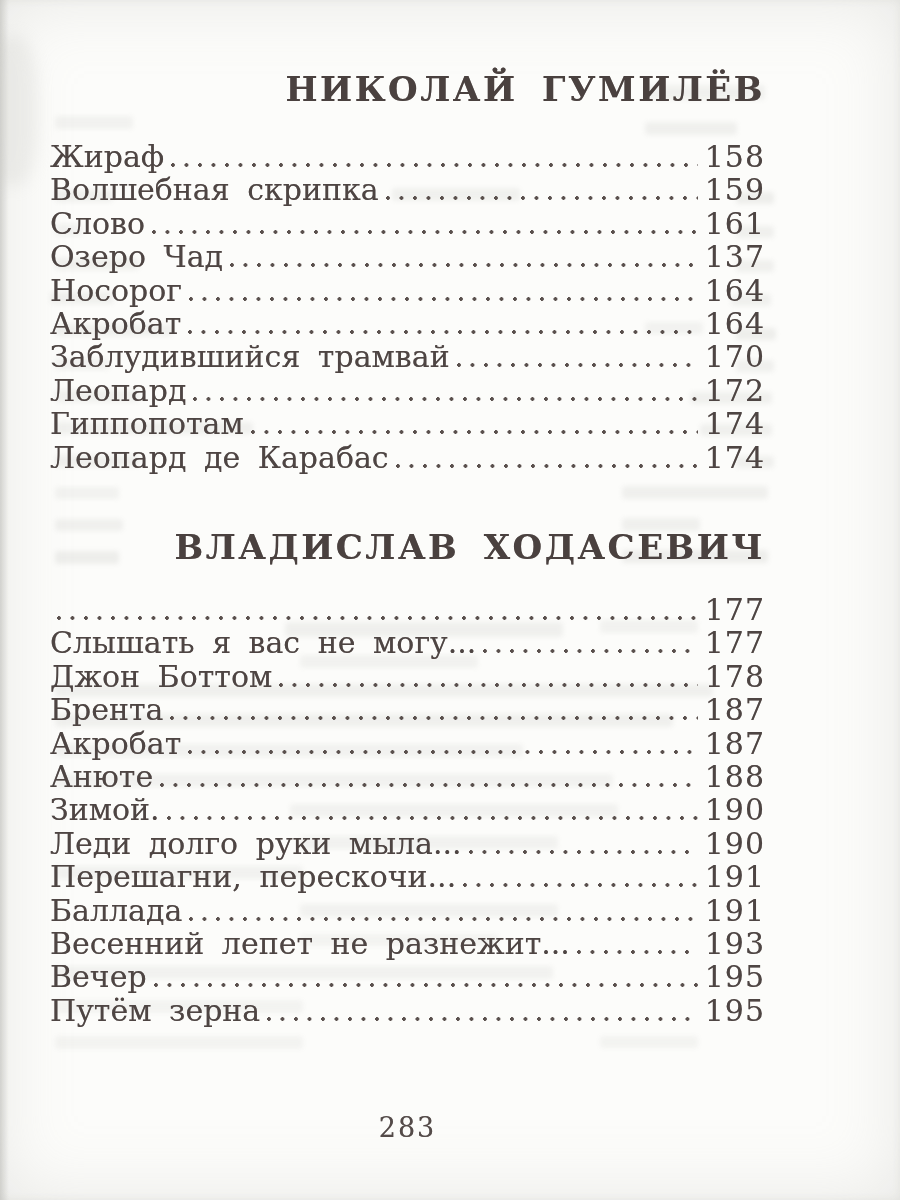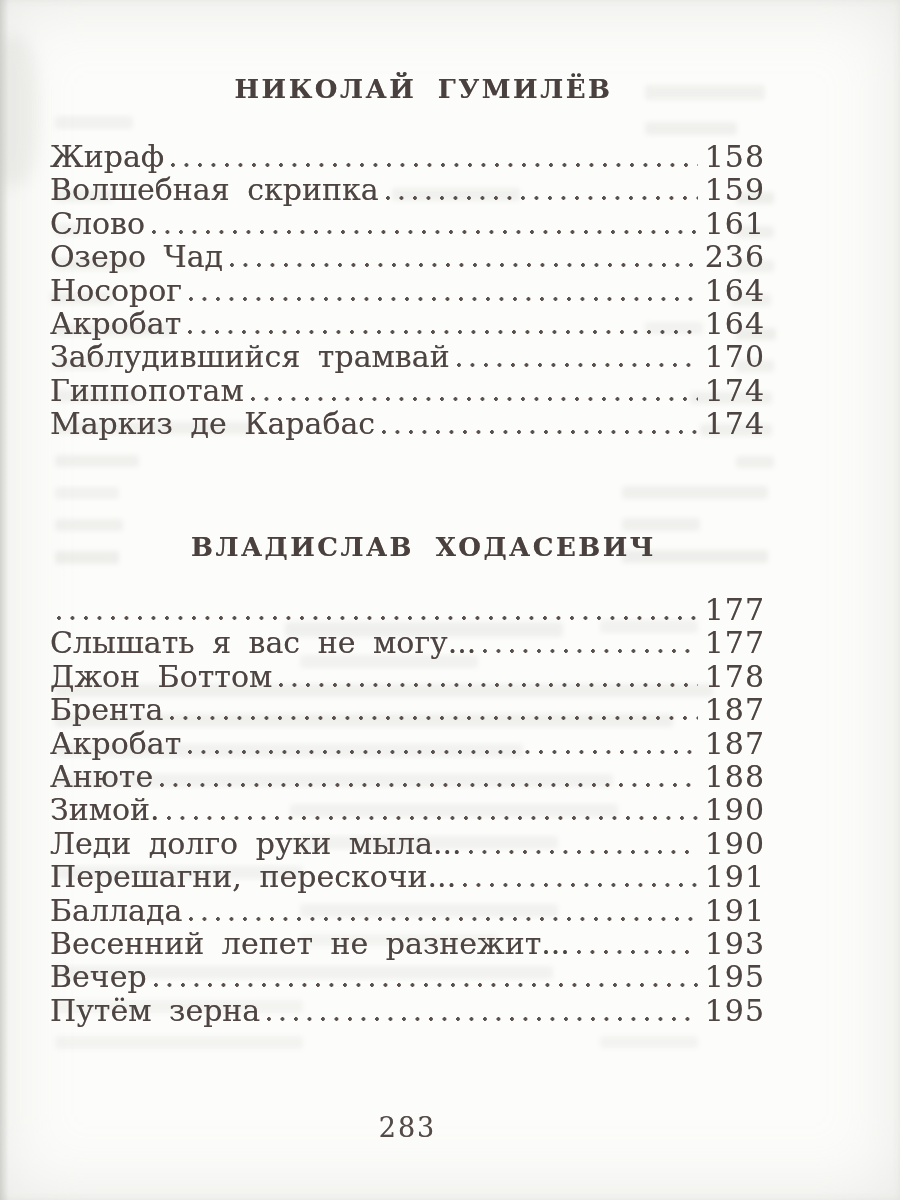--- a/index.html
+++ b/index.html
@@ -17,24 +17,24 @@
     background:linear-gradient(90deg, rgba(150,150,145,.30), rgba(150,150,145,0));
   }
   .corner-smudge{
     position:absolute;left:-14px;top:36px;width:52px;height:150px;
     background:#c9c9c4;opacity:.25;filter:blur(8px);border-radius:40%;
   }
   .content{
     position:absolute;left:50px;top:0;width:715px;height:1200px;
   }
   .sec-title{
-    position:absolute;left:16px;width:100%;
-    text-align:center;
+    position:absolute;left:0;width:100%;
+    text-align:right;
     font-weight:bold;
-    font-size:26px;line-height:27px;
+    font-size:34px;line-height:27px;
     letter-spacing:2.5px;word-spacing:10px;
     color:#4a413f;
     text-shadow:0 0 .6px rgba(80,70,68,.55);
     white-space:nowrap;
   }
   .rows{position:absolute;left:0;width:100%;}
   .row{
     display:flex;align-items:baseline;
     height:23px;line-height:23px;
     margin-bottom:10.4px;
@@ -145,50 +145,55 @@
 
   <div class="row">
     <span class="t">Слово</span>
     <span class="leader"></span>
     <span class="n">161</span>
   </div>
 
   <div class="row">
     <span class="t">Озеро Чад</span>
     <span class="leader"></span>
-    <span class="n">236</span>
+    <span class="n">137</span>
   </div>
 
   <div class="row">
     <span class="t">Носорог</span>
     <span class="leader"></span>
     <span class="n">164</span>
   </div>
 
   <div class="row">
     <span class="t">Акробат</span>
     <span class="leader"></span>
     <span class="n">164</span>
   </div>
 
   <div class="row">
     <span class="t">Заблудившийся трамвай</span>
     <span class="leader"></span>
     <span class="n">170</span>
   </div>
 
+  <div class="row">
+    <span class="t">Леопард</span>
+    <span class="leader"></span>
+    <span class="n">172</span>
+  </div>
 
   <div class="row">
     <span class="t">Гиппопотам</span>
     <span class="leader"></span>
     <span class="n">174</span>
   </div>
 
   <div class="row">
-    <span class="t">Маркиз де Карабас</span>
+    <span class="t">Леопард де Карабас</span>
     <span class="leader"></span>
     <span class="n">174</span>
   </div>
 </div>
   </div>
 
   <div class="section">
     <div class="sec-title" style="top: 534px;">ВЛАДИСЛАВ ХОДАСЕВИЧ</div>
     <div class="rows" style="top: 598px;">
   <div class="row">

